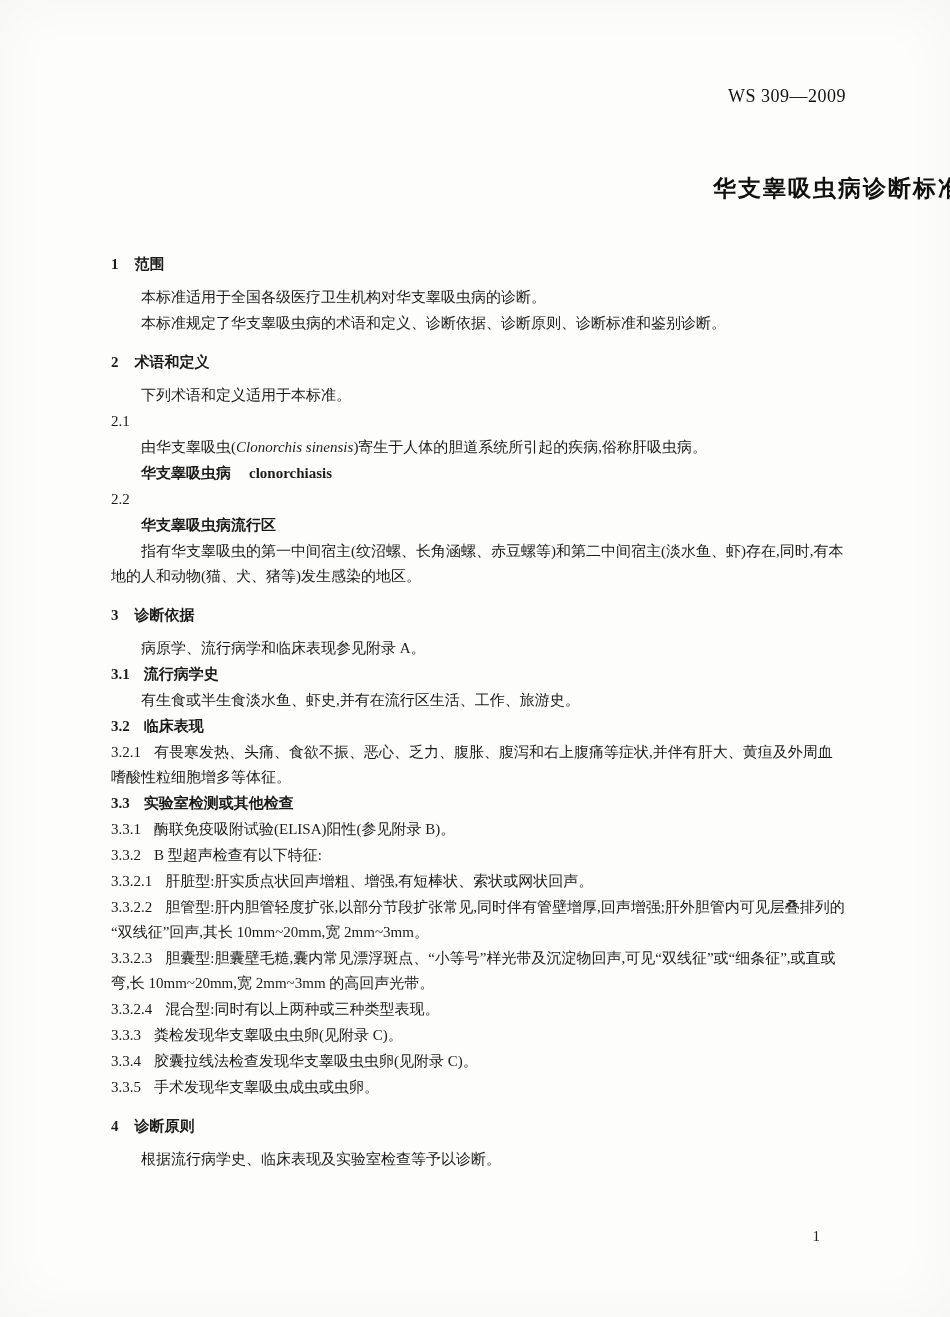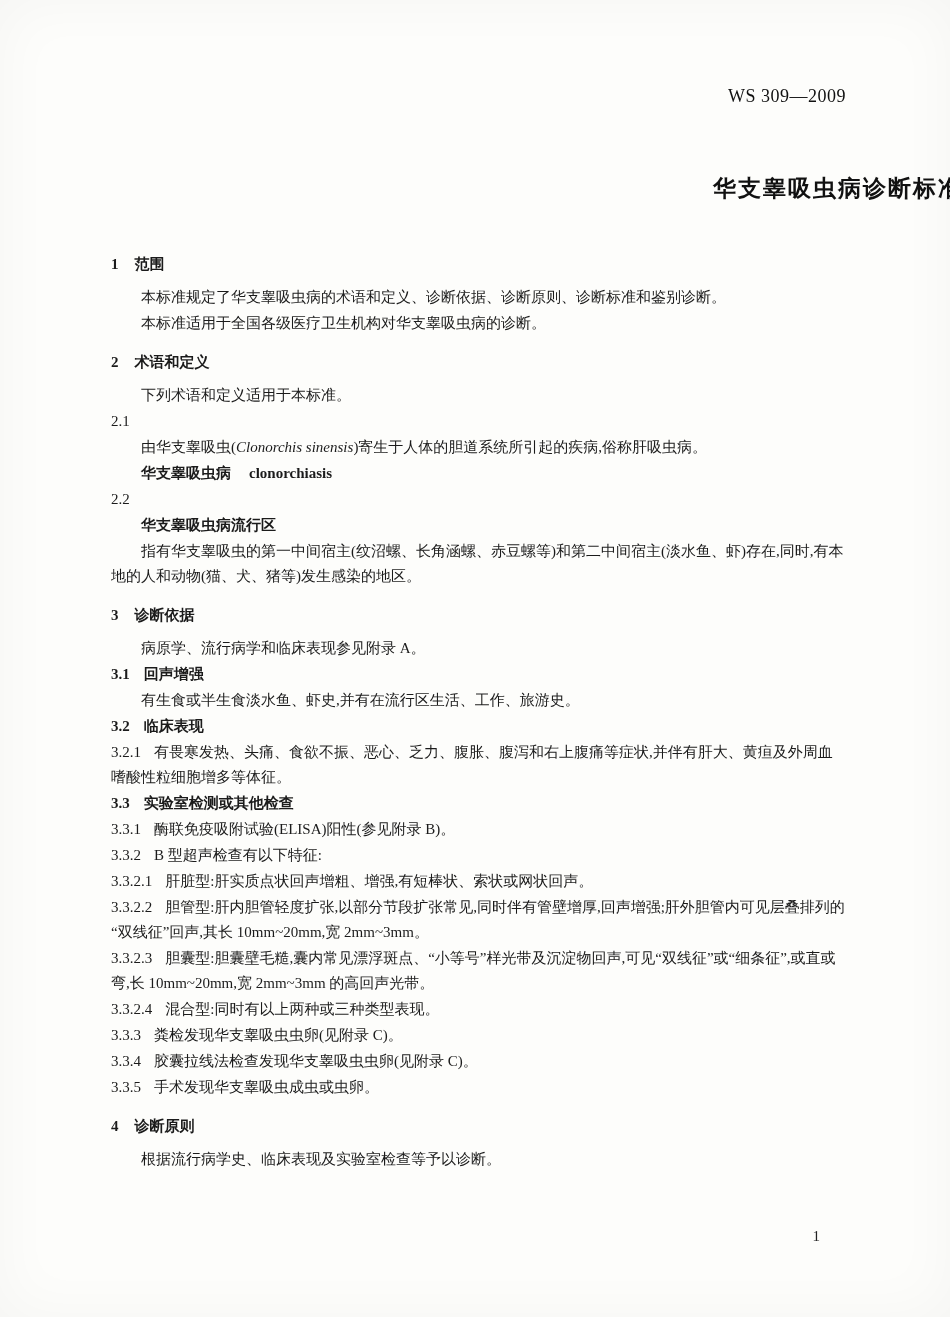--- a/index.html
+++ b/index.html
@@ -72,33 +72,33 @@
 </head>
 <body>
 
 <div class="sheet">
   <div class="doc-number">WS 309—2009</div>
 
   <h1 class="title">华支睾吸虫病诊断标准</h1>
 
   <main class="body">
       <p class="blk h"><span class="num">1</span><span>范围</span></p>
+      <p class="blk p"><span>本标准适用于全国各级医疗卫生机构对华支睾吸虫病的诊断。</span></p>
       <p class="blk p"><span>本标准规定了华支睾吸虫病的术语和定义、诊断依据、诊断原则、诊断标准和鉴别诊断。</span></p>
-      <p class="blk p"><span>本标准适用于全国各级医疗卫生机构对华支睾吸虫病的诊断。</span></p>
       <p class="blk h"><span class="num">2</span><span>术语和定义</span></p>
       <p class="blk p"><span>下列术语和定义适用于本标准。</span></p>
       <p class="blk cn"><span class="num">2.1</span></p>
       <p class="blk p"><span>由华支睾吸虫(</span><span class="it">Clonorchis sinensis</span><span>)寄生于人体的胆道系统所引起的疾病,俗称肝吸虫病。</span></p>
       <p class="blk term"><span>华支睾吸虫病</span><span class="en">clonorchiasis</span></p>
       <p class="blk cn"><span class="num">2.2</span></p>
       <p class="blk term"><span>华支睾吸虫病流行区</span></p>
       <p class="blk p"><span>指有华支睾吸虫的第一中间宿主(纹沼螺、长角涵螺、赤豆螺等)和第二中间宿主(淡水鱼、虾)存在,同时,有本地的人和动物(猫、犬、猪等)发生感染的地区。</span></p>
       <p class="blk h"><span class="num">3</span><span>诊断依据</span></p>
       <p class="blk p"><span>病原学、流行病学和临床表现参见附录 A。</span></p>
-      <p class="blk h2"><span class="num">3.1</span><span>回声增强</span></p>
+      <p class="blk h2"><span class="num">3.1</span><span>流行病学史</span></p>
       <p class="blk p"><span>有生食或半生食淡水鱼、虾史,并有在流行区生活、工作、旅游史。</span></p>
       <p class="blk h2"><span class="num">3.2</span><span>临床表现</span></p>
       <p class="blk c"><span class="num">3.2.1</span><span>有畏寒发热、头痛、食欲不振、恶心、乏力、腹胀、腹泻和右上腹痛等症状,并伴有肝大、黄疸及外周血嗜酸性粒细胞增多等体征。</span></p>
       <p class="blk h2"><span class="num">3.3</span><span>实验室检测或其他检查</span></p>
       <p class="blk c"><span class="num">3.3.1</span><span>酶联免疫吸附试验(ELISA)阳性(参见附录 B)。</span></p>
       <p class="blk c"><span class="num">3.3.2</span><span>B 型超声检查有以下特征:</span></p>
       <p class="blk c"><span class="num">3.3.2.1</span><span>肝脏型:肝实质点状回声增粗、增强,有短棒状、索状或网状回声。</span></p>
       <p class="blk c"><span class="num">3.3.2.2</span><span>胆管型:肝内胆管轻度扩张,以部分节段扩张常见,同时伴有管壁增厚,回声增强;肝外胆管内可见层叠排列的“双线征”回声,其长 10mm~20mm,宽 2mm~3mm。</span></p>
       <p class="blk c"><span class="num">3.3.2.3</span><span>胆囊型:胆囊壁毛糙,囊内常见漂浮斑点、“小等号”样光带及沉淀物回声,可见“双线征”或“细条征”,或直或弯,长 10mm~20mm,宽 2mm~3mm 的高回声光带。</span></p>
       <p class="blk c"><span class="num">3.3.2.4</span><span>混合型:同时有以上两种或三种类型表现。</span></p>

